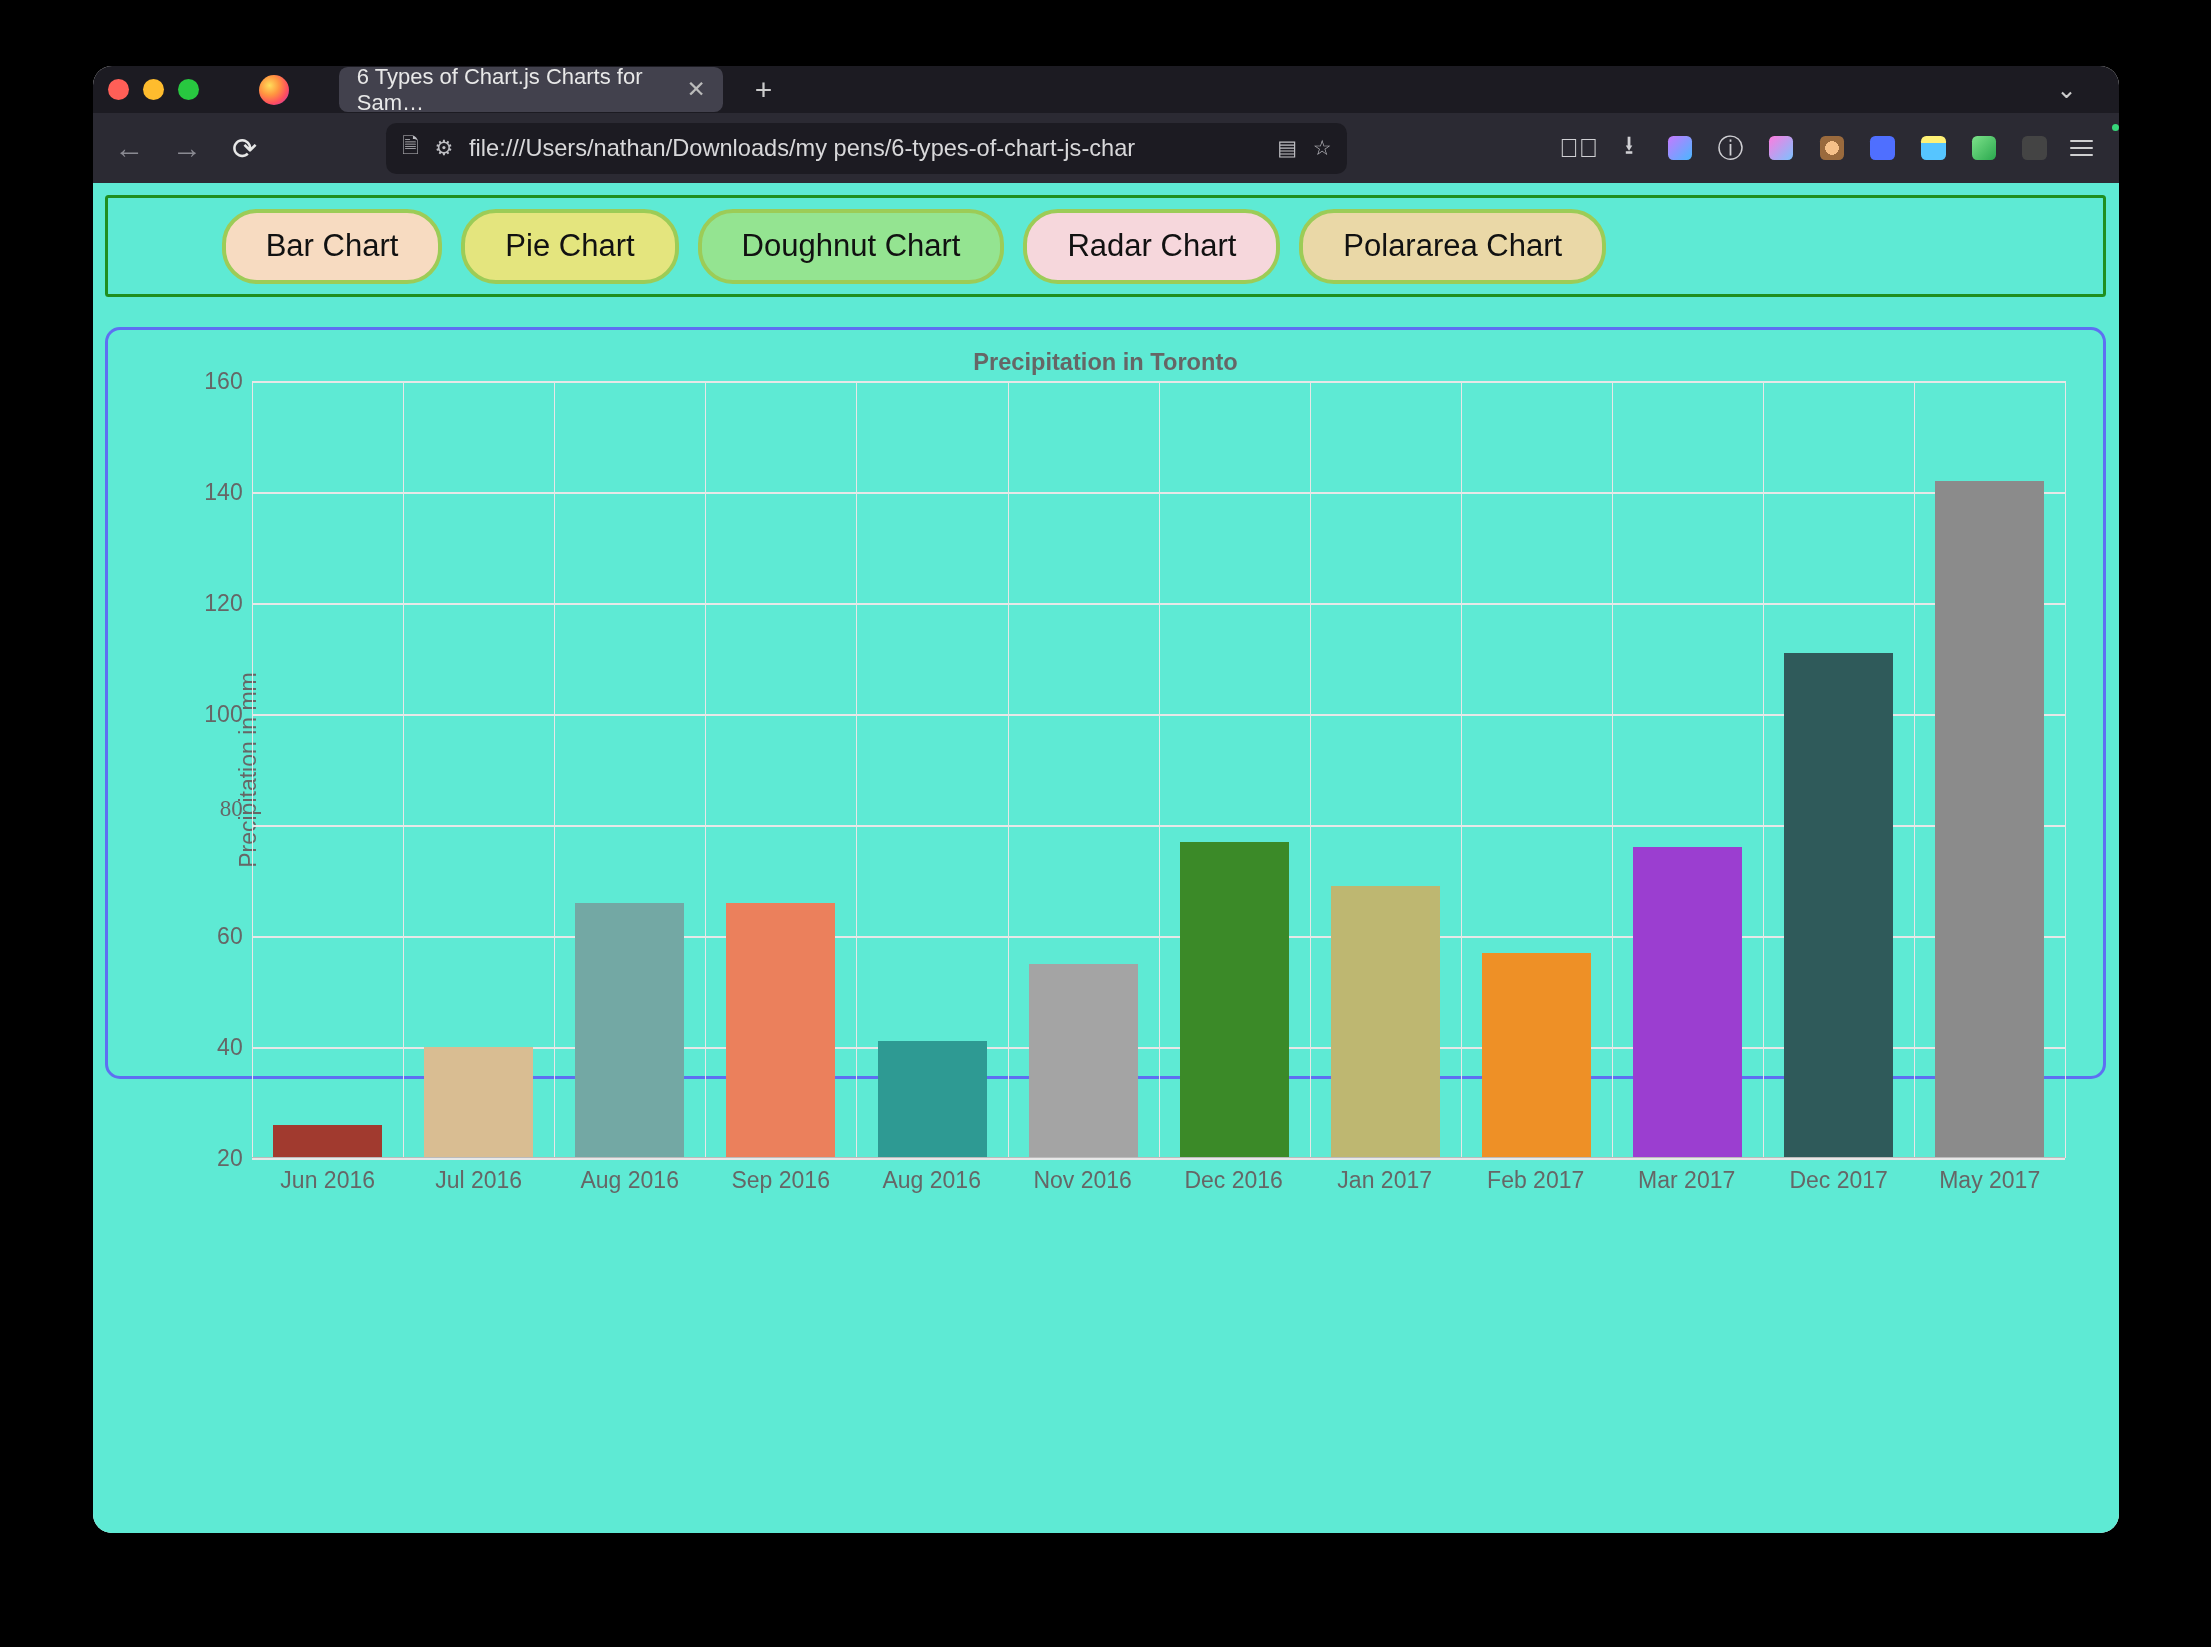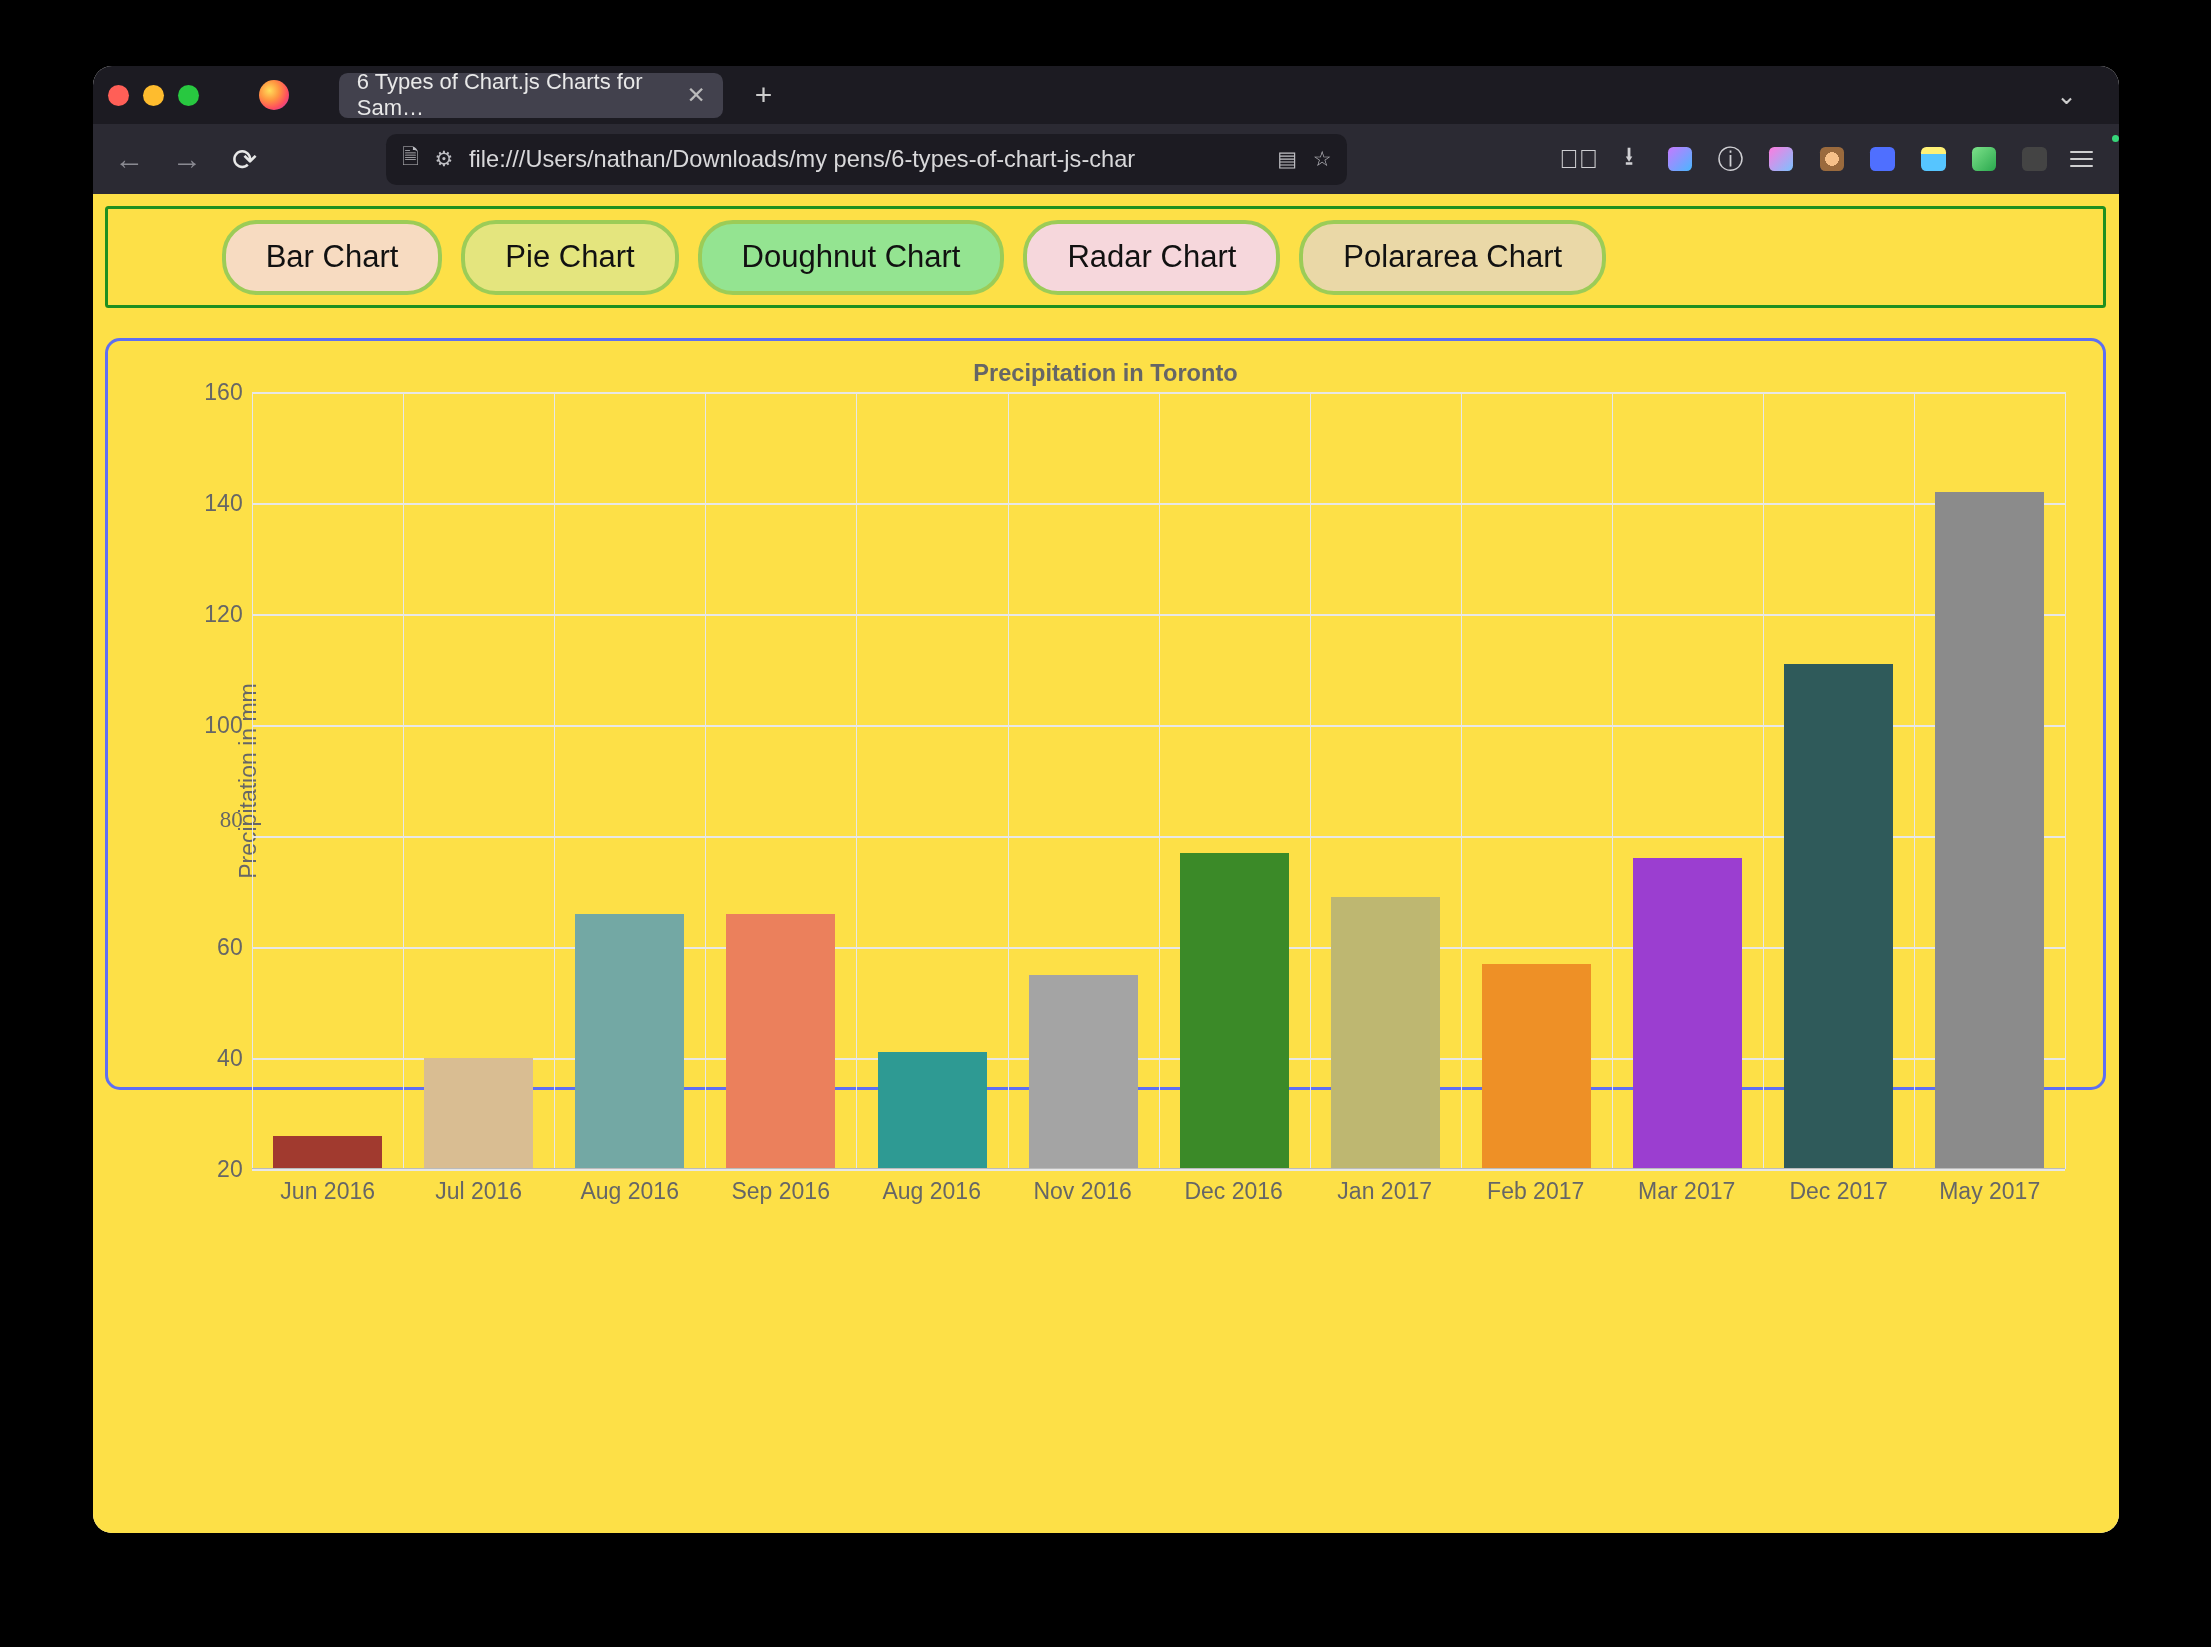--- a/index.html
+++ b/index.html
@@ -19,21 +19,21 @@
     background: #fff;
     border-radius: 19px;
     overflow: hidden;
     display: flex;
     flex-direction: column;
     box-shadow: 0 17.5px 52px rgba(0,0,0,0.5);
   }
 
   
   .tabbar {
-    height: 58px;
+    height: 47px;
     background: #1c1b22;
     display: flex;
     align-items: center;
     padding: 0 15.7px;
     gap: 15.7px;
   }
   .traffic { display:flex; gap:14px; margin-right:8.7px;}
   .dot { width: 21px; height:21px; border-radius:50%; }
   .dot.red{background:#ff5f57;} .dot.yellow{background:#febc2e;} .dot.green{background:#28c840;}
   .ff-logo {
@@ -83,21 +83,21 @@
   .ico-note{background:linear-gradient(180deg,#fff176 30%,#56c5ff 30%);}
   .ico-pick{background:linear-gradient(135deg,#7de28a,#2aa84e);}
   .ico-bug{background:#444;}
   .hamburger{display:flex;flex-direction:column;gap:4.4px;}
   .hamburger span{display:block;width:23px;height:2.6px;background:#cfcfd1;border-radius:1.7px;}
   .hb-dot{width:7px;height:7px;border-radius:50%;background:#37d67a;position:relative; left:19px; top:-21px;}
 
   
   .page {
     flex:1;
-    background:#fde047;
+    background:#5eead4;
     padding: 12.2px 12.2px 35px 12.2px;
     display:flex; flex-direction:column; gap:30px;
   }
   .btn-row {
     border: 3.5px solid #1f8f1f;
     border-radius: 3.5px;
     padding: 10.5px 15.7px;
     display:flex; gap:19px;
     align-items:center;
     justify-content:flex-start;

